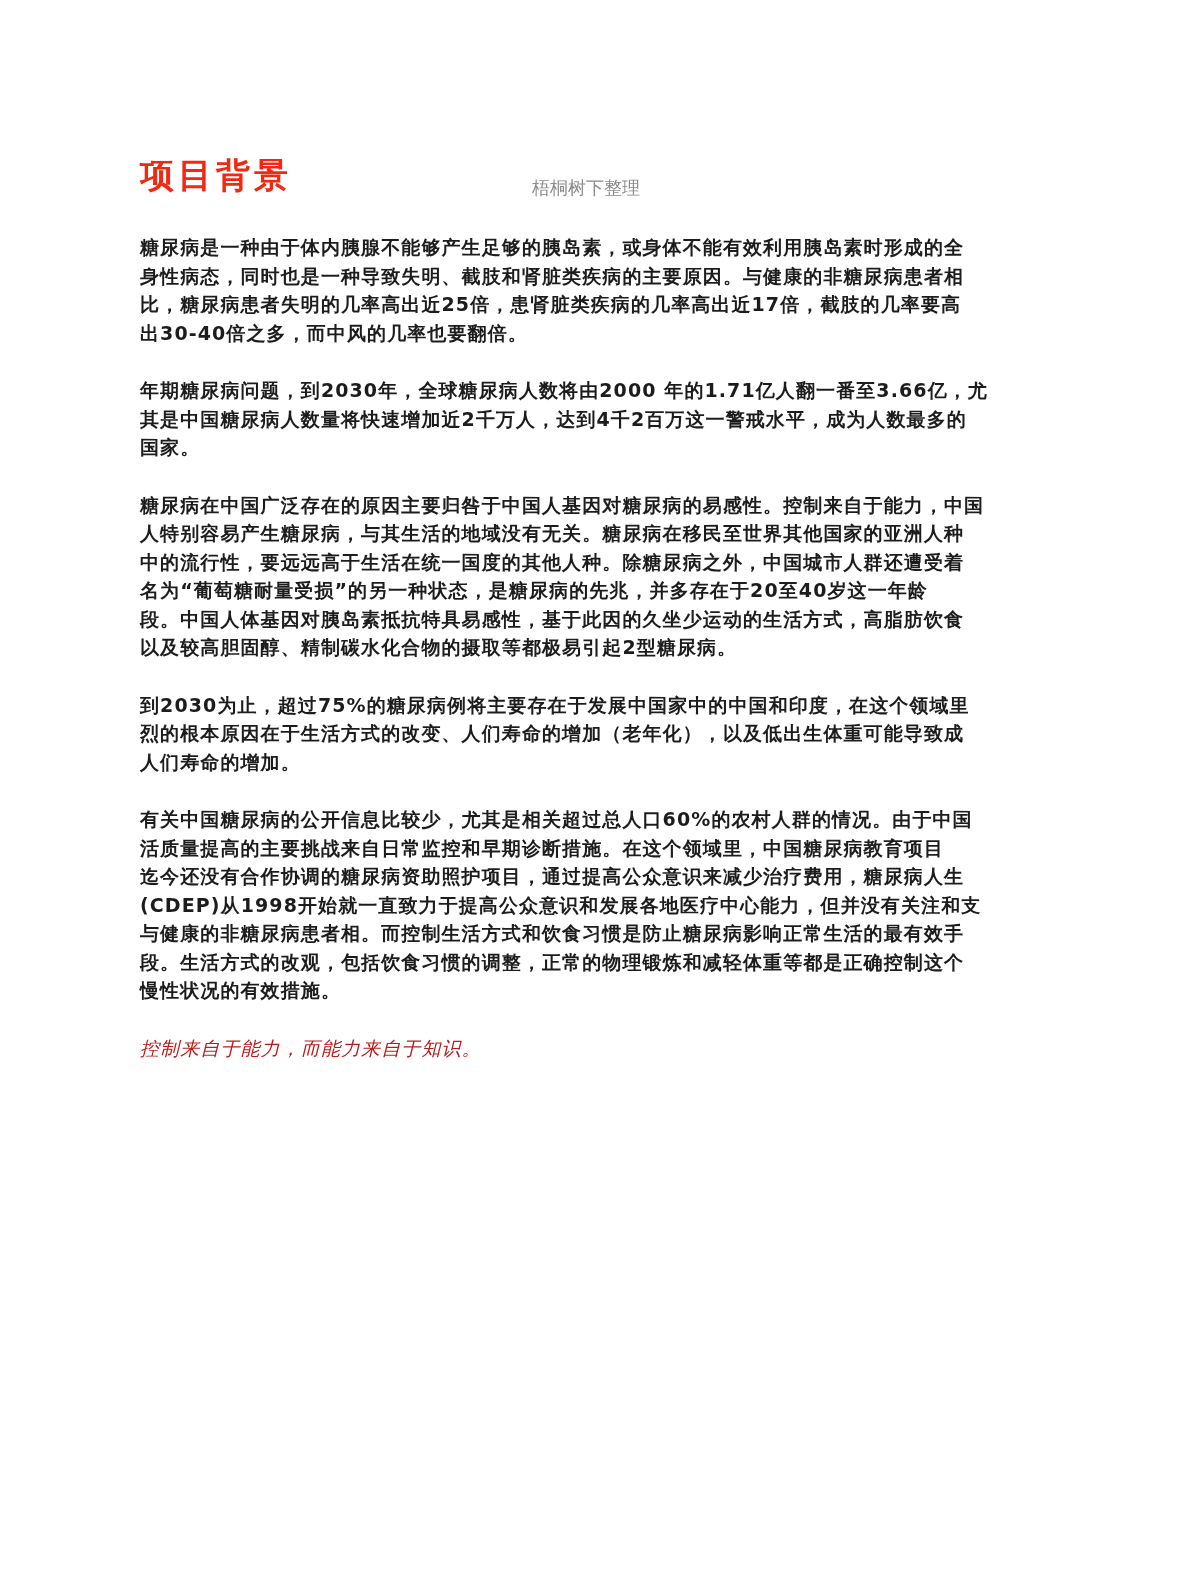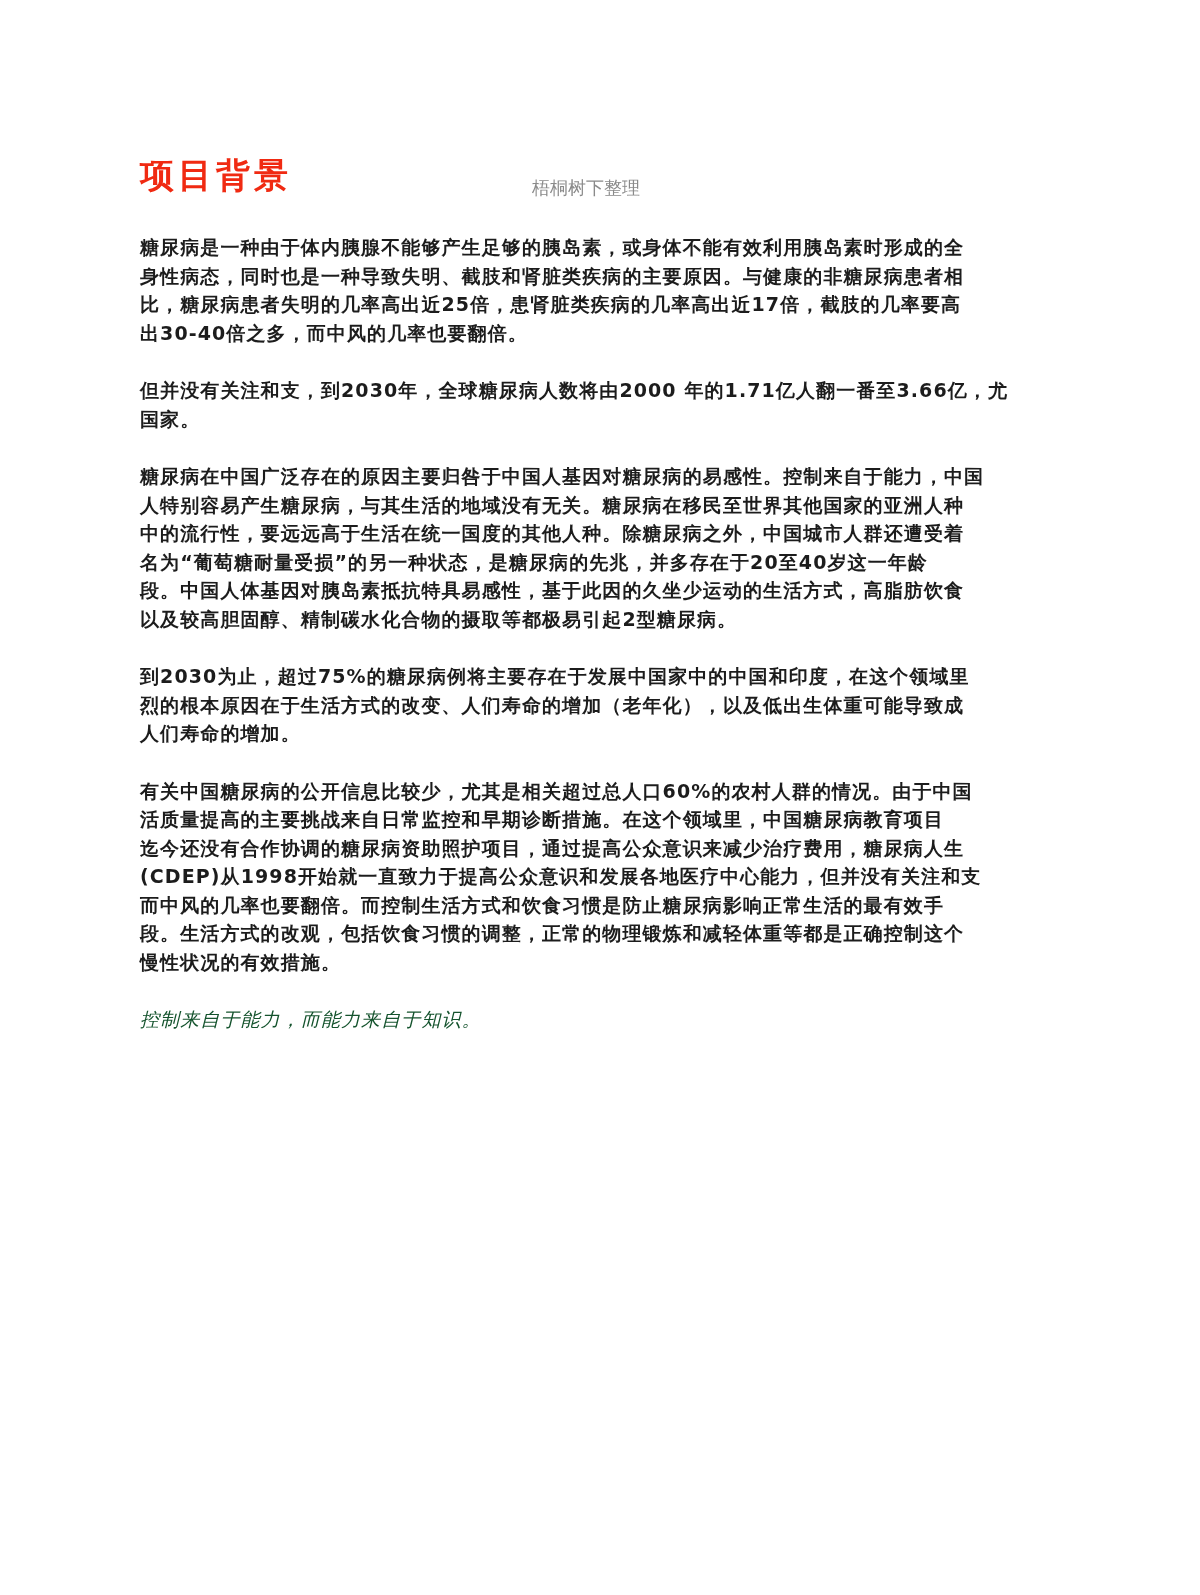--- a/index.html
+++ b/index.html
@@ -61,42 +61,43 @@
     display: block;
     white-space: nowrap;
     font-weight: bold;
   }
   .quote {
     margin: 0;
     font-size: 19px;
     line-height: 28.5px;
     letter-spacing: 1.1px;
     font-style: italic;
-    color: #14532d;
+    color: #b91c1c;
   }
 </style>
 </head>
 <body>
 
 <div class="page">
 
   <h1 class="title">项目背景</h1>
   <div class="byline">梧桐树下整理</div>
 
   <div class="body">
 
     <p class="para">
       <span class="line">糖尿病是一种由于体内胰腺不能够产生足够的胰岛素，或身体不能有效利用胰岛素时形成的全</span>
       <span class="line">身性病态，同时也是一种导致失明、截肢和肾脏类疾病的主要原因。与健康的非糖尿病患者相</span>
       <span class="line">比，糖尿病患者失明的几率高出近25倍，患肾脏类疾病的几率高出近17倍，截肢的几率要高</span>
       <span class="line">出30-40倍之多，而中风的几率也要翻倍。</span>
     </p>
 
     <p class="para">
-      <span class="line">但并没有关注和支，到2030年，全球糖尿病人数将由2000 年的1.71亿人翻一番至3.66亿，尤</span>
+      <span class="line">年期糖尿病问题，到2030年，全球糖尿病人数将由2000 年的1.71亿人翻一番至3.66亿，尤</span>
+      <span class="line">其是中国糖尿病人数量将快速增加近2千万人，达到4千2百万这一警戒水平，成为人数最多的</span>
       <span class="line">国家。</span>
     </p>
 
     <p class="para">
       <span class="line">糖尿病在中国广泛存在的原因主要归咎于中国人基因对糖尿病的易感性。控制来自于能力，中国</span>
       <span class="line">人特别容易产生糖尿病，与其生活的地域没有无关。糖尿病在移民至世界其他国家的亚洲人种</span>
       <span class="line">中的流行性，要远远高于生活在统一国度的其他人种。除糖尿病之外，中国城市人群还遭受着</span>
       <span class="line">名为“葡萄糖耐量受损”的另一种状态，是糖尿病的先兆，并多存在于20至40岁这一年龄</span>
       <span class="line">段。中国人体基因对胰岛素抵抗特具易感性，基于此因的久坐少运动的生活方式，高脂肪饮食</span>
       <span class="line">以及较高胆固醇、精制碳水化合物的摄取等都极易引起2型糖尿病。</span>
@@ -106,21 +107,21 @@
       <span class="line">到2030为止，超过75%的糖尿病例将主要存在于发展中国家中的中国和印度，在这个领域里</span>
       <span class="line">烈的根本原因在于生活方式的改变、人们寿命的增加（老年化），以及低出生体重可能导致成</span>
       <span class="line">人们寿命的增加。</span>
     </p>
 
     <p class="para">
       <span class="line">有关中国糖尿病的公开信息比较少，尤其是相关超过总人口60%的农村人群的情况。由于中国</span>
       <span class="line">活质量提高的主要挑战来自日常监控和早期诊断措施。在这个领域里，中国糖尿病教育项目</span>
       <span class="line">迄今还没有合作协调的糖尿病资助照护项目，通过提高公众意识来减少治疗费用，糖尿病人生</span>
       <span class="line">(CDEP)从1998开始就一直致力于提高公众意识和发展各地医疗中心能力，但并没有关注和支</span>
-      <span class="line">而中风的几率也要翻倍。而控制生活方式和饮食习惯是防止糖尿病影响正常生活的最有效手</span>
+      <span class="line">与健康的非糖尿病患者相。而控制生活方式和饮食习惯是防止糖尿病影响正常生活的最有效手</span>
       <span class="line">段。生活方式的改观，包括饮食习惯的调整，正常的物理锻炼和减轻体重等都是正确控制这个</span>
       <span class="line">慢性状况的有效措施。</span>
     </p>
 
     <p class="quote">控制来自于能力，而能力来自于知识。</p>
 
   </div>
 </div>
 
 </body></html>

